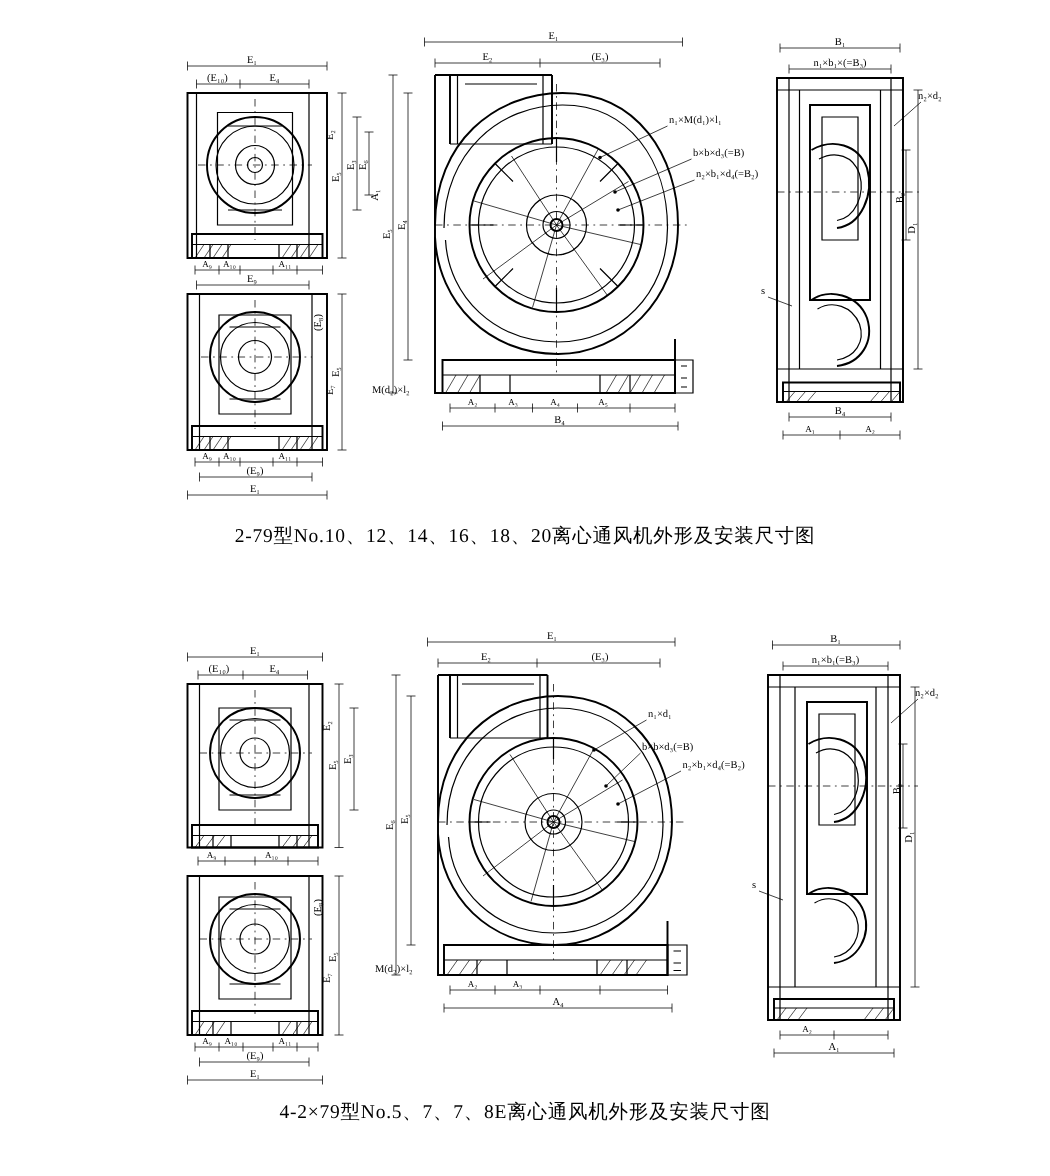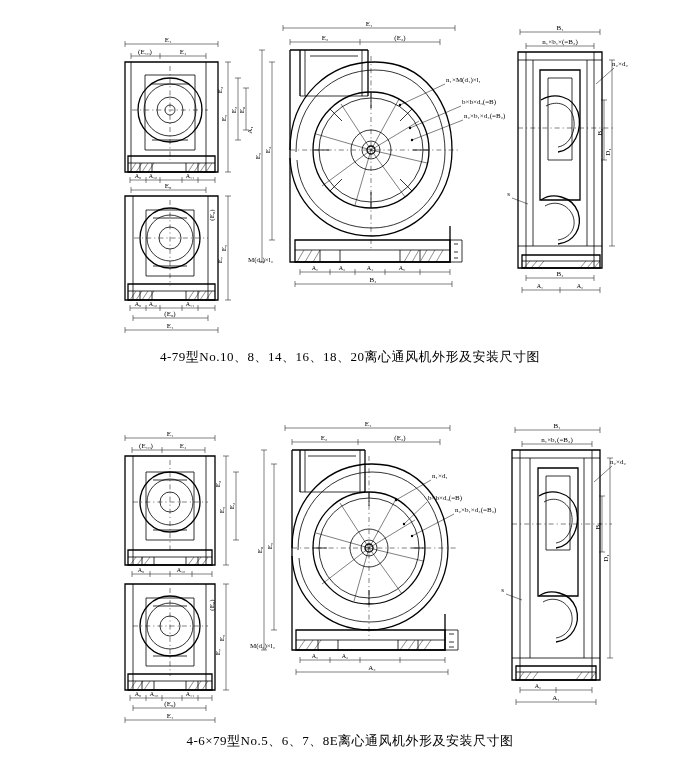--- a/index.html
+++ b/index.html
@@ -247,21 +247,21 @@
         <path class="thin" d="M526 275 L526 281 M594 275 L594 281"></path>
         <text class="lbl" x="560" y="276" text-anchor="middle">B₄</text>
         <path class="thin" d="M522 290 L600 290"></path>
         <path class="thin" d="M522 287 L522 293 M560 287 L560 293 M600 287 L600 293"></path>
         <text class="lbls" x="540" y="288" text-anchor="middle">A₁</text>
         <text class="lbls" x="580" y="288" text-anchor="middle">A₂</text>
       </g>
     </svg>
   </div>
 
-  <div class="caption" id="cap1">4-79型No.10、8、14、16、18、20离心通风机外形及安装尺寸图</div>
+  <div class="caption" id="cap1">2-79型No.10、12、14、16、18、20离心通风机外形及安装尺寸图</div>
 
   <div class="fig" id="fig2">
     <svg width="700" height="384" viewBox="0 0 700 384">
 
       <g>
         <path class="thin" d="M125 38 L215 38"></path>
         <path class="thin" d="M125 35 L125 41 M215 35 L215 41"></path>
         <text class="lbl" x="170" y="36" text-anchor="middle">E₁</text>
         <path class="thin" d="M132 50 L162 50 M162 50 L205 50"></path>
         <path class="thin" d="M132 47 L132 53 M162 47 L162 53 M205 47 L205 53"></path>
@@ -441,15 +441,15 @@
         <path class="thin" d="M520 290 L592 290"></path>
         <path class="thin" d="M520 287 L520 293 M556 287 L556 293 M592 287 L592 293"></path>
         <text class="lbls" x="538" y="288" text-anchor="middle">A₂</text>
         <path class="thin" d="M516 302 L596 302"></path>
         <path class="thin" d="M516 299 L516 305 M596 299 L596 305"></path>
         <text class="lbl" x="556" y="300" text-anchor="middle">A₁</text>
       </g>
     </svg>
   </div>
 
-  <div class="caption" id="cap2">4-6×79型No.5、6、7、8E离心通风机外形及安装尺寸图</div>
+  <div class="caption" id="cap2">4-2×79型No.5、7、7、8E离心通风机外形及安装尺寸图</div>
 
 </div>
 
 </body></html>

